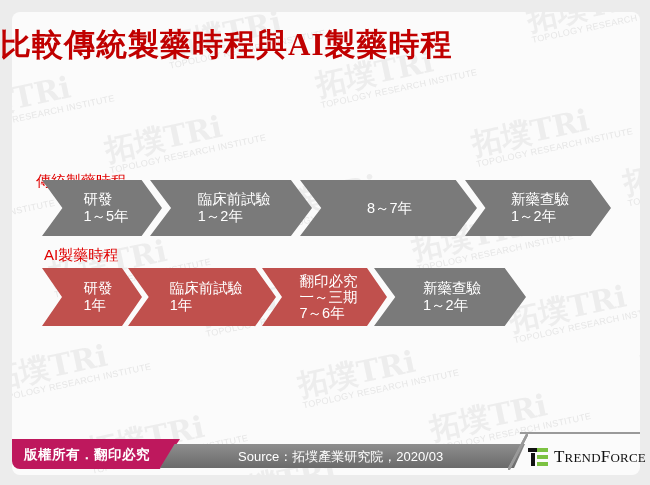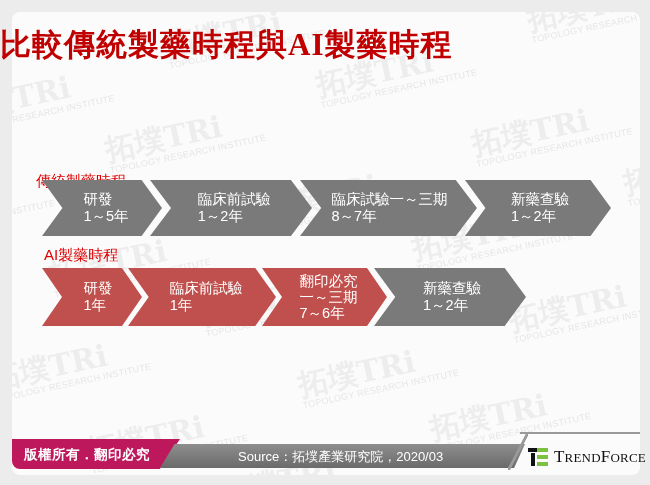--- a/index.html
+++ b/index.html
@@ -70,21 +70,20 @@
   </div>
 </div>
 <div class="chev gray" style="left:150px;top:180px;width:162px;height:56px;clip-path:polygon(0 0, 87% 0, 100% 50%, 87% 100%, 0 100%, 13% 50%);">
   <div style="padding-left:6px;">
     <span class="t">臨床前試驗</span>
     <span class="t">1～2年</span>
   </div>
 </div>
 <div class="chev gray" style="left:300px;top:180px;width:177px;height:56px;clip-path:polygon(0 0, 88% 0, 100% 50%, 88% 100%, 0 100%, 12% 50%);">
   <div style="padding-left:2px;">
-    <span class="t">臨床試驗一～三期</span>
     <span class="t">8～7年</span>
   </div>
 </div>
 <div class="chev gray" style="left:465px;top:180px;width:146px;height:56px;clip-path:polygon(0 0, 86% 0, 100% 50%, 86% 100%, 0 100%, 14% 50%);">
   <div style="padding-left:4px;">
     <span class="t">新藥查驗</span>
     <span class="t">1～2年</span>
   </div>
 </div>
 

